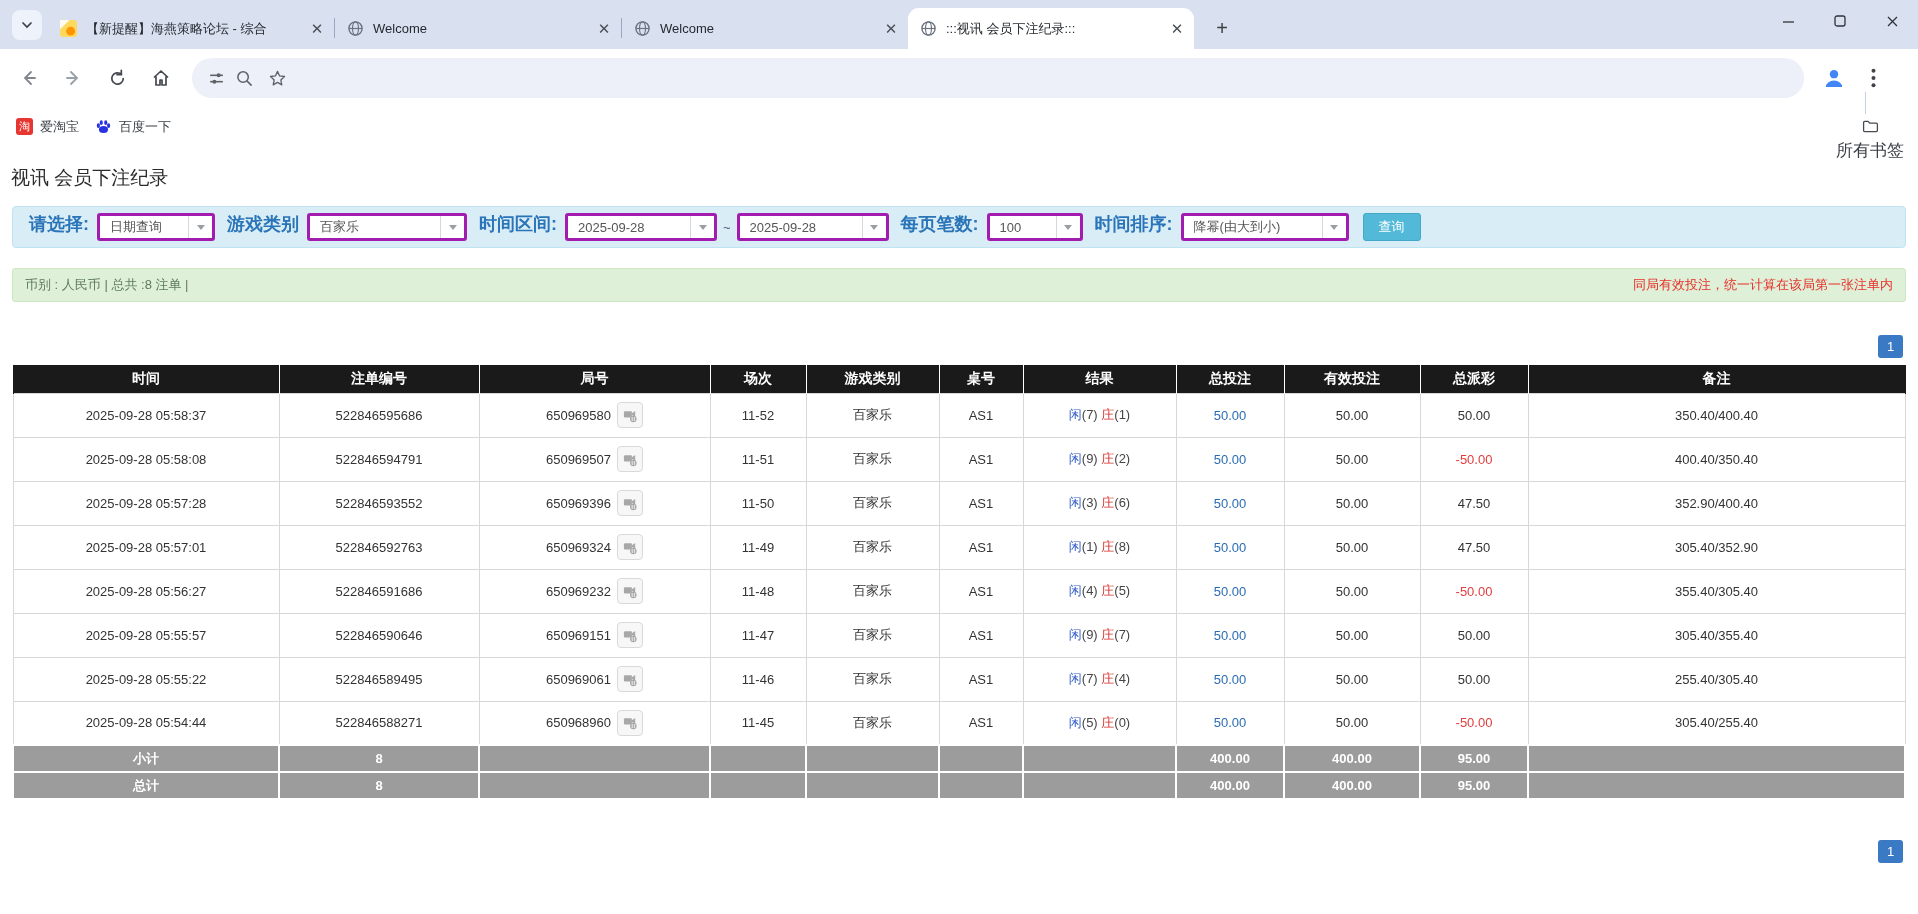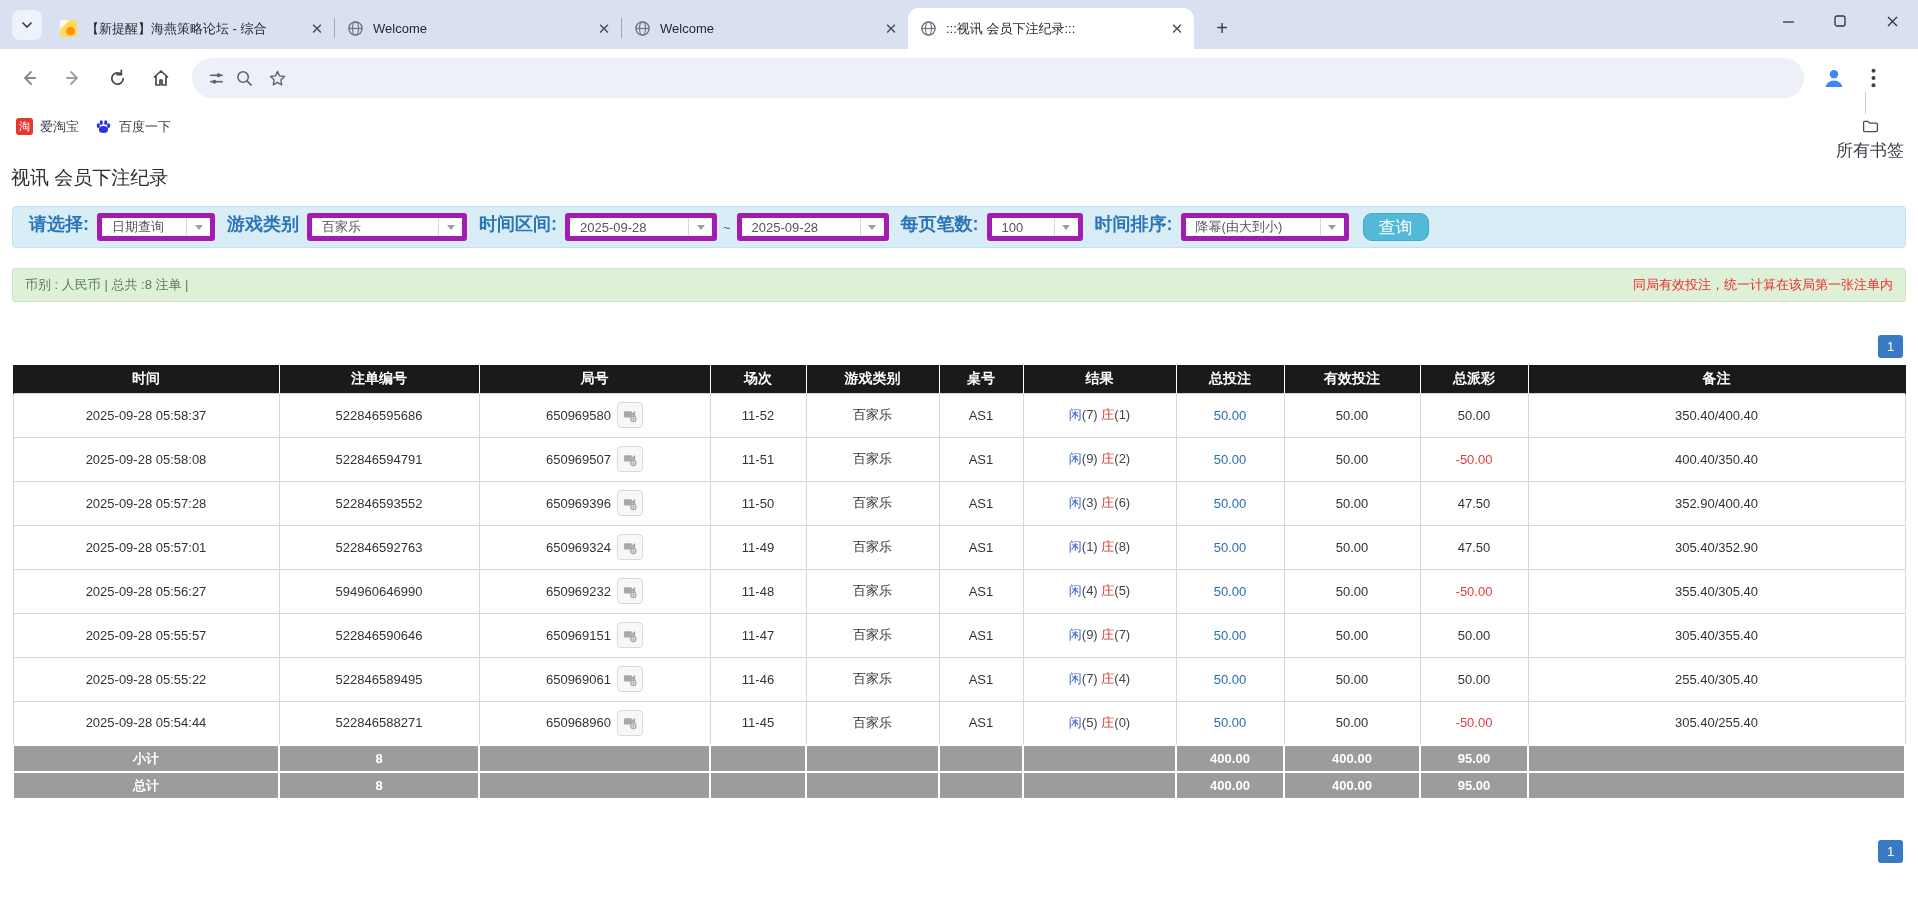--- a/index.html
+++ b/index.html
@@ -35,26 +35,26 @@
   .bm { display:flex; align-items:center; gap:7px; font-size:13px; color:#3a3f46; margin-left:16px; cursor:pointer; }
   .bm-right { position:absolute; right:14px; display:flex; align-items:center; gap:4px; font-size:17px; color:#3a3f46; cursor:pointer;flex-direction:column; }
   .bm-sep { width:1px; height:22px; background:#c3d0ea; margin-right:10px; }
   .tb-ico { width:17px; height:17px; background:#e7352f; border-radius:3px; color:#fff; font-size:11px; display:flex; align-items:center; justify-content:center; }
 
   
   .page-title { position:absolute; left:11px; top:165px; font-size:19px; color:#2b2b2b; }
 
   .filterbar { position:absolute; left:12px; top:206px; width:1894px; height:42px; background:#d9edf7; border:1px solid #bfe3f1; border-radius:4px; display:flex; align-items:center; padding-left:16px; }
   .flabel { color:#2a74b8; font-size:18px; font-weight:bold; margin:0 8px 6px 12px; white-space:nowrap; }
-  .combo { height:28px; background:#fff; border:5px solid #a21caf; border-radius:3px; display:flex; align-items:stretch; cursor:pointer; }
+  .combo { height:28px; background:#fff; border:3px solid #a21caf; border-radius:3px; display:flex; align-items:stretch; cursor:pointer; }
   .combo .cv { padding:0 10px; font-size:13px; color:#555; display:flex; align-items:center; white-space:nowrap; flex:1; }
   .combo .arrow { width:24px; border-left:1px solid #d4d8da; display:flex; align-items:center; justify-content:center; }
   .combo .arrow::after { content:""; border:4px solid transparent; border-top:5px solid #9a9fa4; margin-top:5px; }
   .tilde { color:#557; font-size:13px; margin:0 6px; }
-  .searchbtn { height:28px; margin-left:14px; padding:0 15px; background:#52b9d8; border:1px solid #43a8c9; border-radius:9px; color:#fff; font-size:17px; display:flex; align-items:center; cursor:pointer; }
+  .searchbtn { height:28px; margin-left:14px; padding:0 15px; background:#52b9d8; border:1px solid #43a8c9; border-radius:3px; color:#fff; font-size:13px; display:flex; align-items:center; cursor:pointer; }
 
   .infobar { position:absolute; left:12px; top:268px; width:1894px; height:34px; background:#dff0d8; border:1px solid #cfe6c2; border-radius:3px; display:flex; align-items:center; justify-content:space-between; padding:0 12px; }
   .info-left { color:#5e7b5e; font-size:13px; }
   .info-right { color:#e8302a; font-size:13px; }
 
   .pagebtn { position:absolute; left:1878px; width:25px; height:23px; background:#3a79c3; border-radius:3px; color:#fff; font-size:13px; display:flex; align-items:center; justify-content:center; cursor:pointer; }
   .pagebtn.top { top:335px; }
   .pagebtn.bottom { top:840px; }
 
   
@@ -405,21 +405,21 @@
           <td>百家乐</td>
           <td>AS1</td>
           <td><span class="rp">闲</span><span class="rs">(1)</span> <span class="rb">庄</span><span class="rs">(8)</span></td>
           <td><span class="linkblue">50.00</span></td>
           <td>50.00</td>
           <td><span class="">47.50</span></td>
           <td>305.40/352.90</td>
         </tr>
         <tr>
           <td>2025-09-28 05:56:27</td>
-          <td>594960646990</td>
+          <td>522846591686</td>
           <td><span class="round-wrap">
               <span>650969232</span>
               <span class="film-btn">
                 <svg width="15" height="15" viewBox="0 0 16 16">
                   <rect x="1" y="3.5" width="8.5" height="6.5" rx="1" fill="#a8a8a8"></rect>
                   <path d="M9.5 5.5 L13 3.3 V9.7 L9.5 7.5 Z" fill="#a8a8a8"></path>
                   <circle cx="11" cy="11.7" r="3.5" fill="#a8a8a8"></circle>
                   <circle cx="9.8" cy="10.6" r="0.8" fill="#fff"></circle>
                   <circle cx="12.2" cy="10.6" r="0.8" fill="#fff"></circle>
                   <circle cx="9.8" cy="12.9" r="0.8" fill="#fff"></circle>

